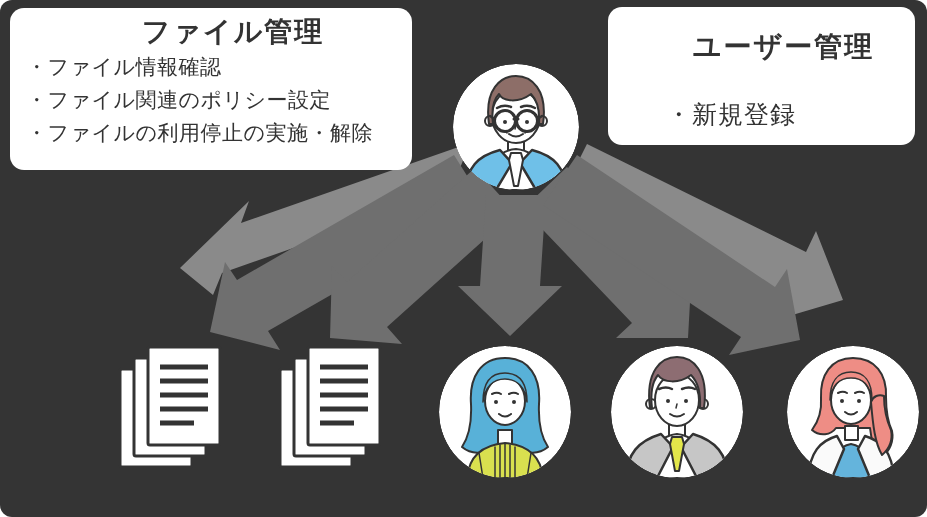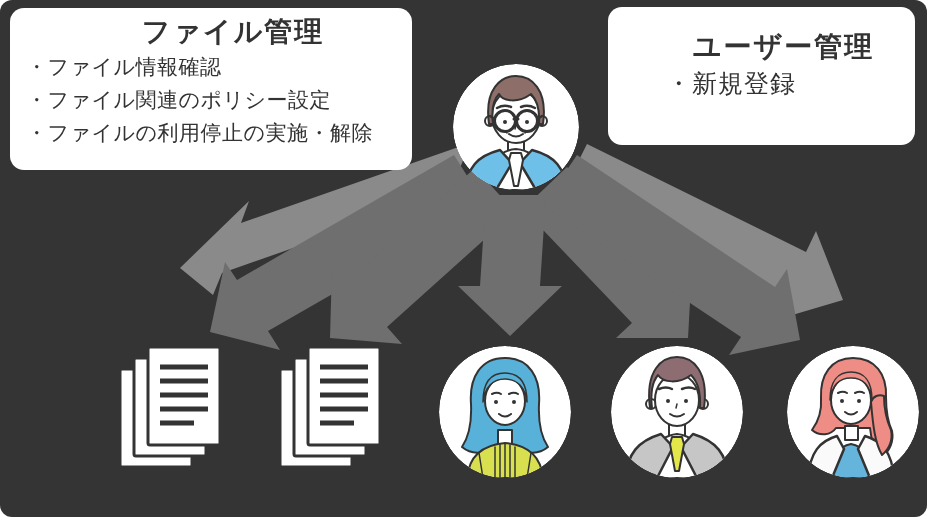--- a/index.html
+++ b/index.html
@@ -24,21 +24,21 @@
   .panel-file{left:10px;top:8px;width:402px;height:162px;padding-top:6px;}
   .panel-user{left:608px;top:7px;width:307px;height:138px;padding-top:22px;}
   .panel-title{
     font-size:28px;font-weight:bold;text-align:center;
     letter-spacing:2px;line-height:36px;margin-left:44px;
   }
   .panel-file .panel-item{
     font-size:21px;line-height:33px;padding-left:16px;letter-spacing:0.5px;font-weight:400;
   }
   .panel-user .panel-item{
-    font-size:25px;line-height:37px;padding-left:58px;letter-spacing:1px;font-weight:500;
+    font-size:25px;line-height:37px;padding-left:58px;letter-spacing:1px;font-weight:500;margin-top:31px;
   }
   .avatar{position:absolute;border-radius:50%;overflow:hidden;}
   .avatar svg{display:block;width:100%;height:100%;}
   .avatar-admin{left:453px;top:64px;width:126px;height:126px;}
   .avatar-user1{left:439px;top:346px;width:132px;height:132px;}
   .avatar-user2{left:611px;top:346px;width:132px;height:132px;}
   .avatar-user3{left:787px;top:346px;width:132px;height:132px;}
   .docstack{position:absolute;width:104px;height:124px;}
   .docstack svg{display:block;width:100%;height:100%;}
   .doc1{left:118px;top:345px;}

